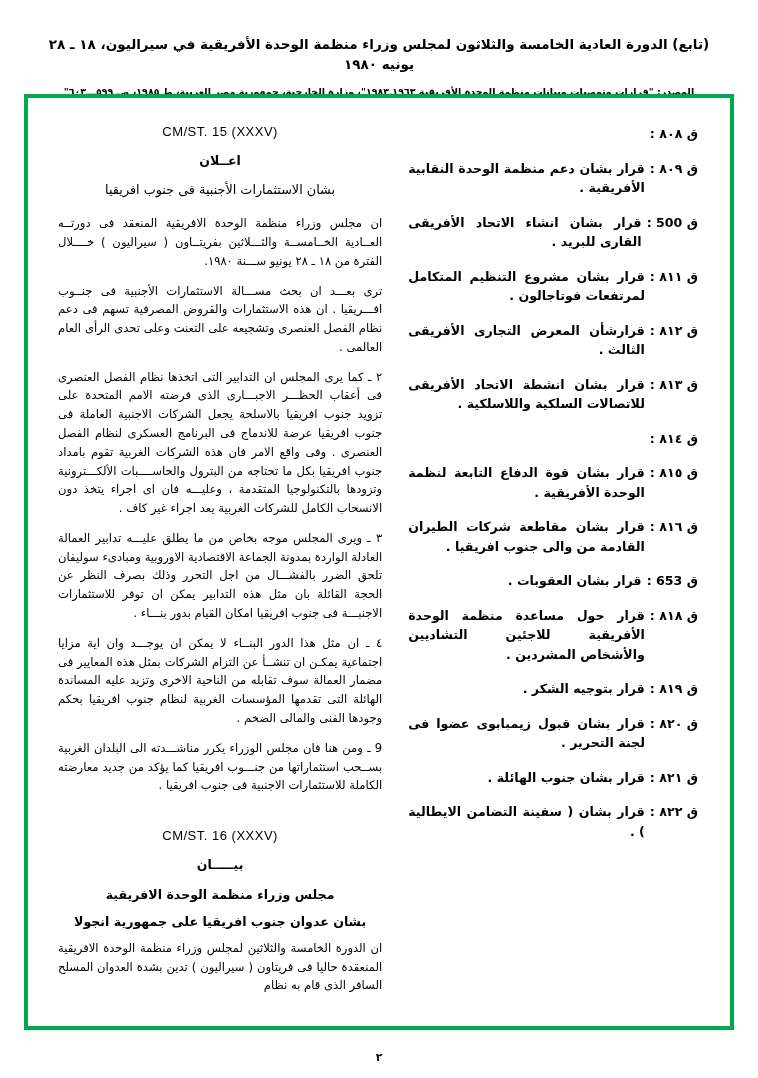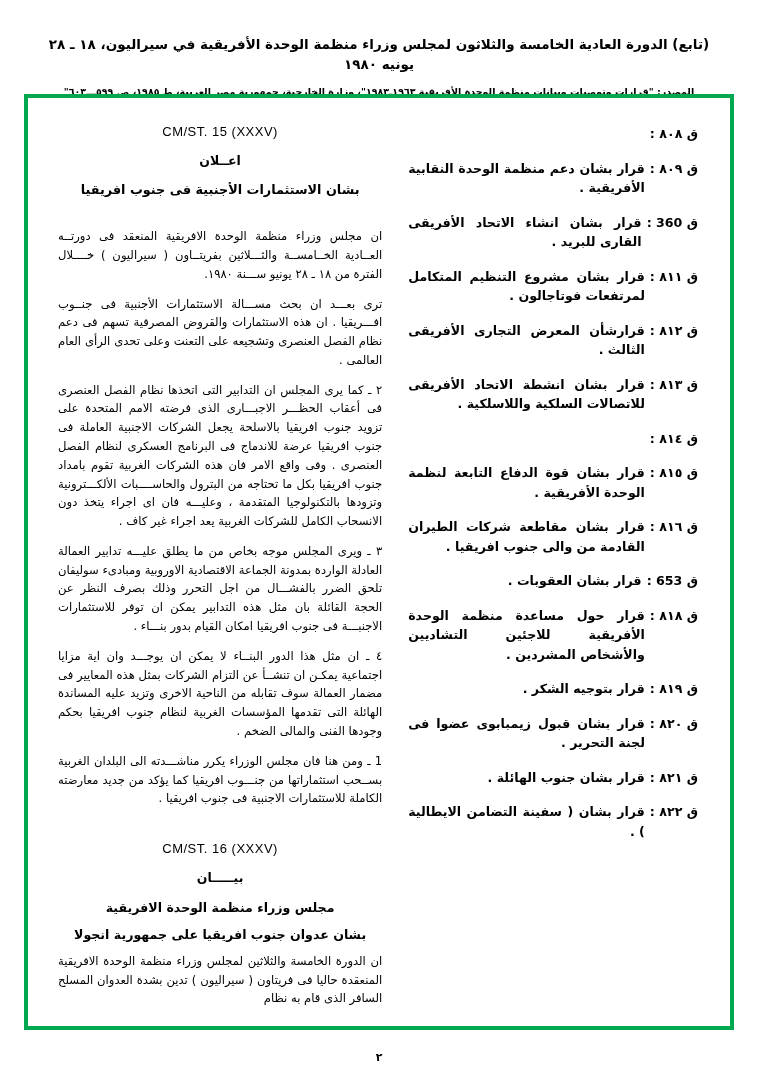--- a/index.html
+++ b/index.html
@@ -99,22 +99,22 @@
   .doc-kicker {
     text-align: center;
     font-size: 12.5px;
     font-weight: bold;
     letter-spacing: 3px;
     margin-bottom: 12px;
   }
   .doc-title {
     text-align: center;
     font-size: 12.8px;
-    font-weight: bold;
-    margin-bottom: 28px;
+    font-weight: normal;
+    margin-bottom: 15px;
     line-height: 1.5;
   }
   .doc-para {
     font-size: 11.6px;
     line-height: 1.62;
     text-align: justify;
     text-align-last: right;
     margin-bottom: 11px;
     font-weight: normal;
   }
@@ -153,21 +153,21 @@
 
       <div class="col col-right">
         <div class="res-item">
           <span class="res-num">ق ٨٠٨ :</span>
         </div>
         <div class="res-item">
           <span class="res-num">ق ٨٠٩ :</span>
           <span class="res-text">قرار بشان دعم منظمة الوحدة النقابية الأفريقية .</span>
         </div>
         <div class="res-item">
-          <span class="res-num">ق 360 :</span>
+          <span class="res-num">ق 500 :</span>
           <span class="res-text">قرار بشان انشاء الاتحاد الأفريقى القارى للبريد .</span>
         </div>
         <div class="res-item">
           <span class="res-num">ق ٨١١ :</span>
           <span class="res-text">قرار بشان مشروع التنظيم المتكامل لمرتفعات فوتاجالون .</span>
         </div>
         <div class="res-item">
           <span class="res-num">ق ٨١٢ :</span>
           <span class="res-text">قرارشأن المعرض التجارى الأفريقى الثالث .</span>
         </div>
@@ -215,21 +215,21 @@
       <div class="col col-left">
         <div class="doc-code">CM/ST. 15  (XXXV)</div>
         <div class="doc-kicker">اعــلان</div>
         <div class="doc-title">بشان الاستثمارات الأجنبية فى جنوب افريقيا</div>
 
         <div class="doc-para">ان مجلس وزراء منظمة الوحدة الافريقية المنعقد فى دورتــه العــادية الخــامســة والثـــلاثين بفريتــاون ( سيراليون ) خــــلال الفترة من ١٨ ـ ٢٨ يونيو ســـنة ١٩٨٠.</div>
         <div class="doc-para">ترى بعـــد ان بحث مســـالة الاستثمارات الأجنبية فى جنــوب افـــريقيا . ان هذه الاستثمارات والقروض المصرفية تسهم فى دعم نظام الفصل العنصرى وتشجيعه على التعنت وعلى تحدى الرأى العام العالمى .</div>
         <div class="doc-para">٢ ـ كما يرى المجلس ان التدابير التى اتخذها نظام الفصل العنصرى فى أعقاب الحظـــر الاجبـــارى الذى فرضته الامم المتحدة على تزويد جنوب افريقيا بالاسلحة يجعل الشركات الاجنبية العاملة فى جنوب افريقيا عرضة للاندماج فى البرنامج العسكرى لنظام الفصل العنصرى . وفى واقع الامر فان هذه الشركات الغربية تقوم بامداد جنوب افريقيا بكل ما تحتاجه من البترول والحاســــبات الألكـــترونية وتزودها بالتكنولوجيا المتقدمة ، وعليـــه فان اى اجراء يتخذ دون الانسحاب الكامل للشركات الغربية يعد اجراء غير كاف .</div>
         <div class="doc-para">٣ ـ ويرى المجلس موجه بخاص من ما يطلق عليـــه تدابير العمالة العادلة الواردة بمدونة الجماعة الاقتصادية الاوروبية ومبادىء سوليفان تلحق الضرر بالفشـــال من اجل التحرر وذلك بصرف النظر عن الحجة القائلة بان مثل هذه التدابير يمكن ان توفر للاستثمارات الاجنبـــة فى جنوب افريقيا امكان القيام بدور بنـــاء .</div>
         <div class="doc-para">٤ ـ ان مثل هذا الدور البنــاء لا يمكن ان يوجـــد وان اية مزايا اجتماعية يمكـن ان تنشــأ عن التزام الشركات بمثل هذه المعايير فى مضمار العمالة سوف تقابله من الناحية الاخرى وتزيد عليه المساندة الهائلة التى تقدمها المؤسسات الغربية لنظام جنوب افريقيا بحكم وجودها الفنى والمالى الضخم .</div>
-        <div class="doc-para">1 ـ ومن هنا فان مجلس الوزراء يكرر مناشـــدته الى البلدان الغربية بســحب استثماراتها من جنـــوب افريقيا كما يؤكد من جديد معارضته الكاملة للاستثمارات الاجنبية فى جنوب افريقيا .</div>
+        <div class="doc-para">9 ـ ومن هنا فان مجلس الوزراء يكرر مناشـــدته الى البلدان الغربية بســحب استثماراتها من جنـــوب افريقيا كما يؤكد من جديد معارضته الكاملة للاستثمارات الاجنبية فى جنوب افريقيا .</div>
 
         <div class="doc-gap"></div>
 
         <div class="doc-code">CM/ST. 16  (XXXV)</div>
         <div class="doc-kicker">بيـــــان</div>
         <div class="doc-title2">مجلس وزراء منظمة الوحدة الافريقية</div>
         <div class="doc-title2">بشان عدوان جنوب افريقيا على جمهورية انجولا</div>
         <div class="doc-para">ان الدورة الخامسة والثلاثين لمجلس وزراء منظمة الوحدة الافريقية المنعقدة حاليا فى فريتاون ( سيراليون ) تدين بشدة العدوان المسلح السافر الذى قام به نظام</div>
       </div>
 

